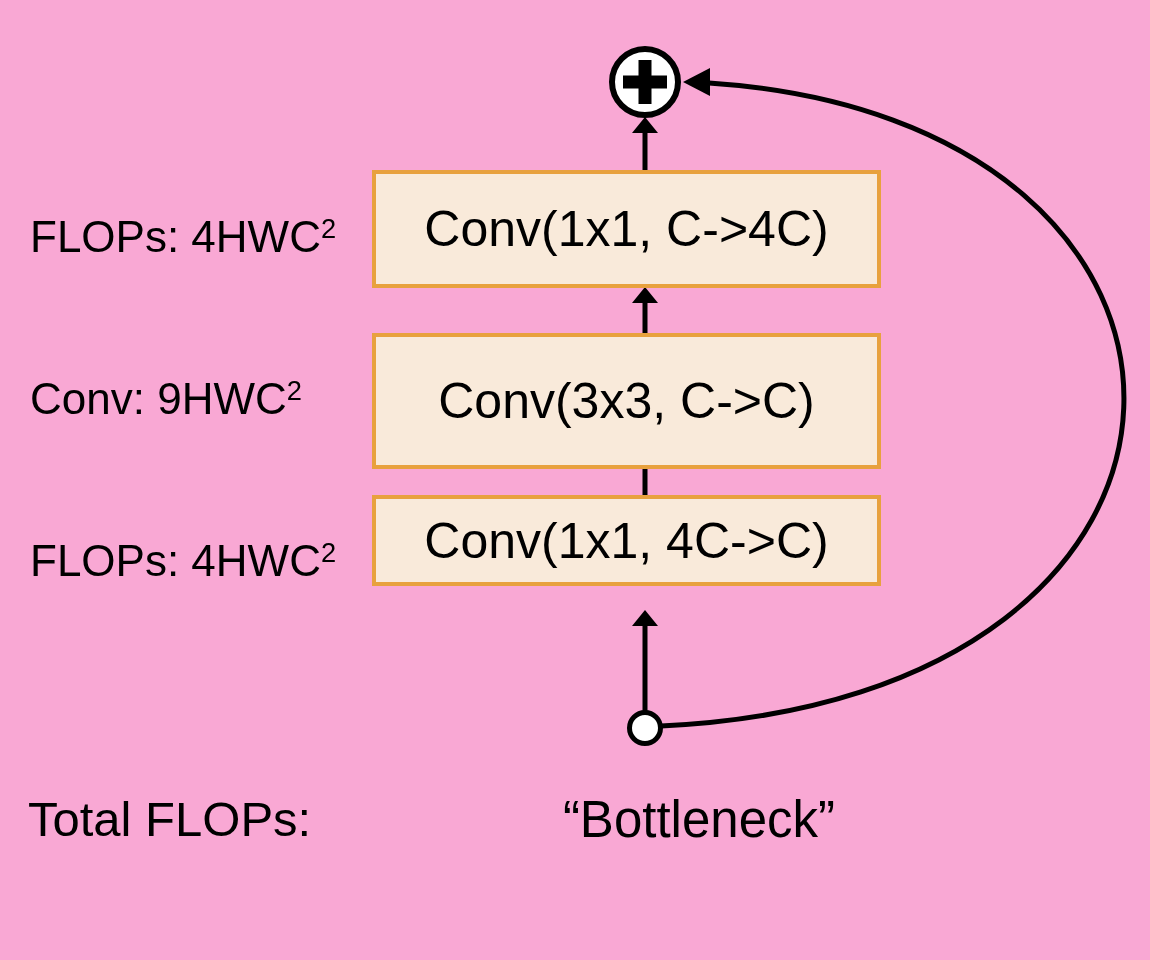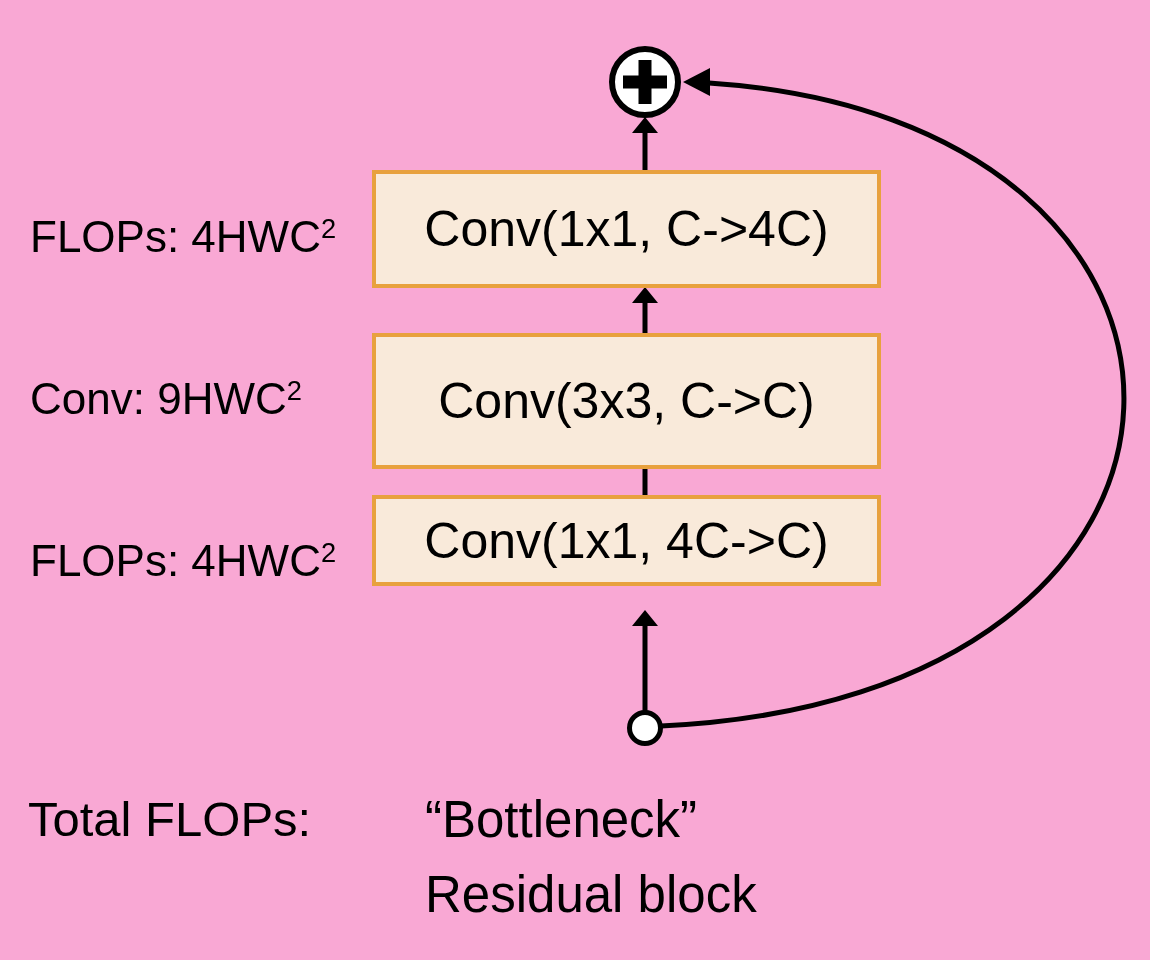--- a/index.html
+++ b/index.html
@@ -60,24 +60,24 @@
     position: absolute;
     left: 28px;
     top: 782px;
     width: 290px;
     font-size: 49px;
     line-height: 75px;
     white-space: nowrap;
   }
   .footer-name {
     position: absolute;
-    left: 425px;
+    left: 415px;
     top: 782px;
     width: 420px;
-    text-align: left;
+    text-align: right;
     font-size: 51px;
     line-height: 75px;
     white-space: nowrap;
   }
 </style>
 </head>
 <body>
 
 <div class="canvas">
 
@@ -125,16 +125,15 @@
   <div class="conv-box box-3">
     <span class="conv-text">Conv(1x1, 4C-&gt;C)</span>
   </div>
 
   <div class="footer-total">
     <div>Total FLOPs:</div>
   </div>
 
   <div class="footer-name">
     <div>“Bottleneck”</div>
-    <div>Residual block</div>
   </div>
 
 </div>
 
 </body></html>

